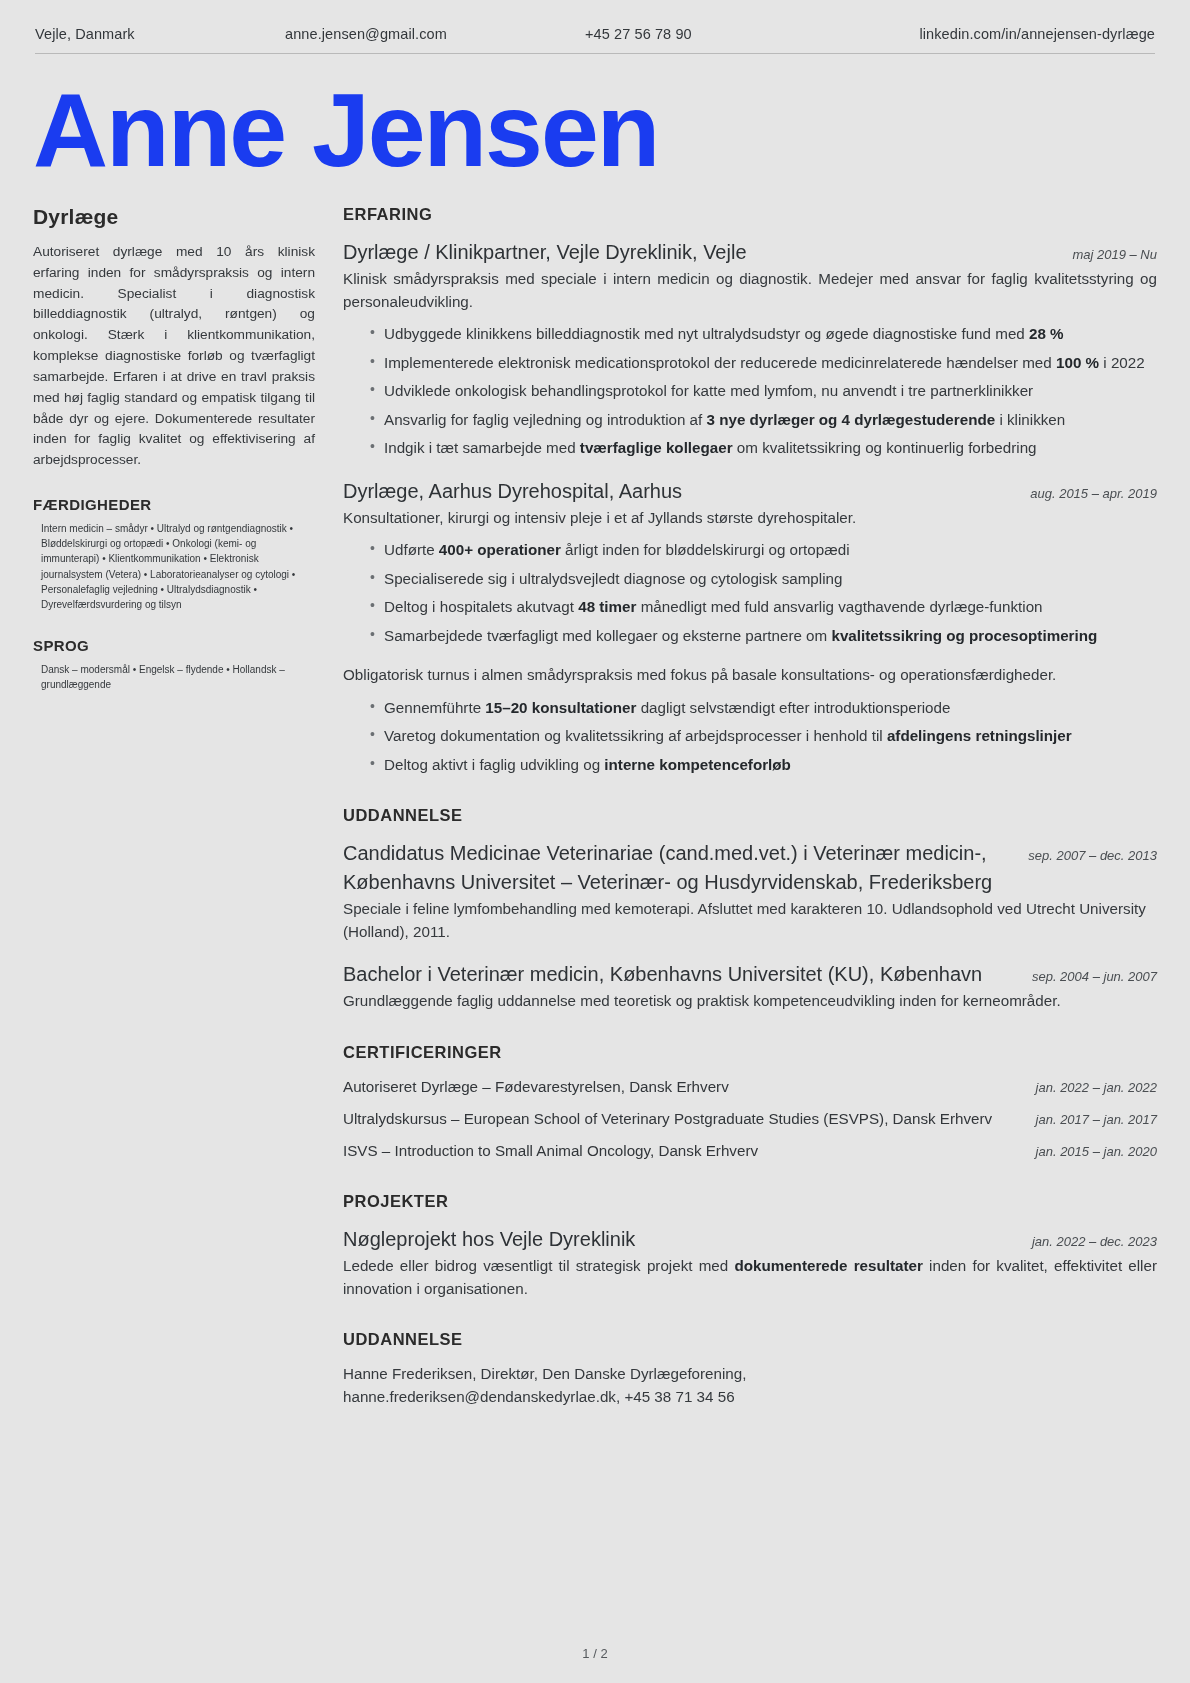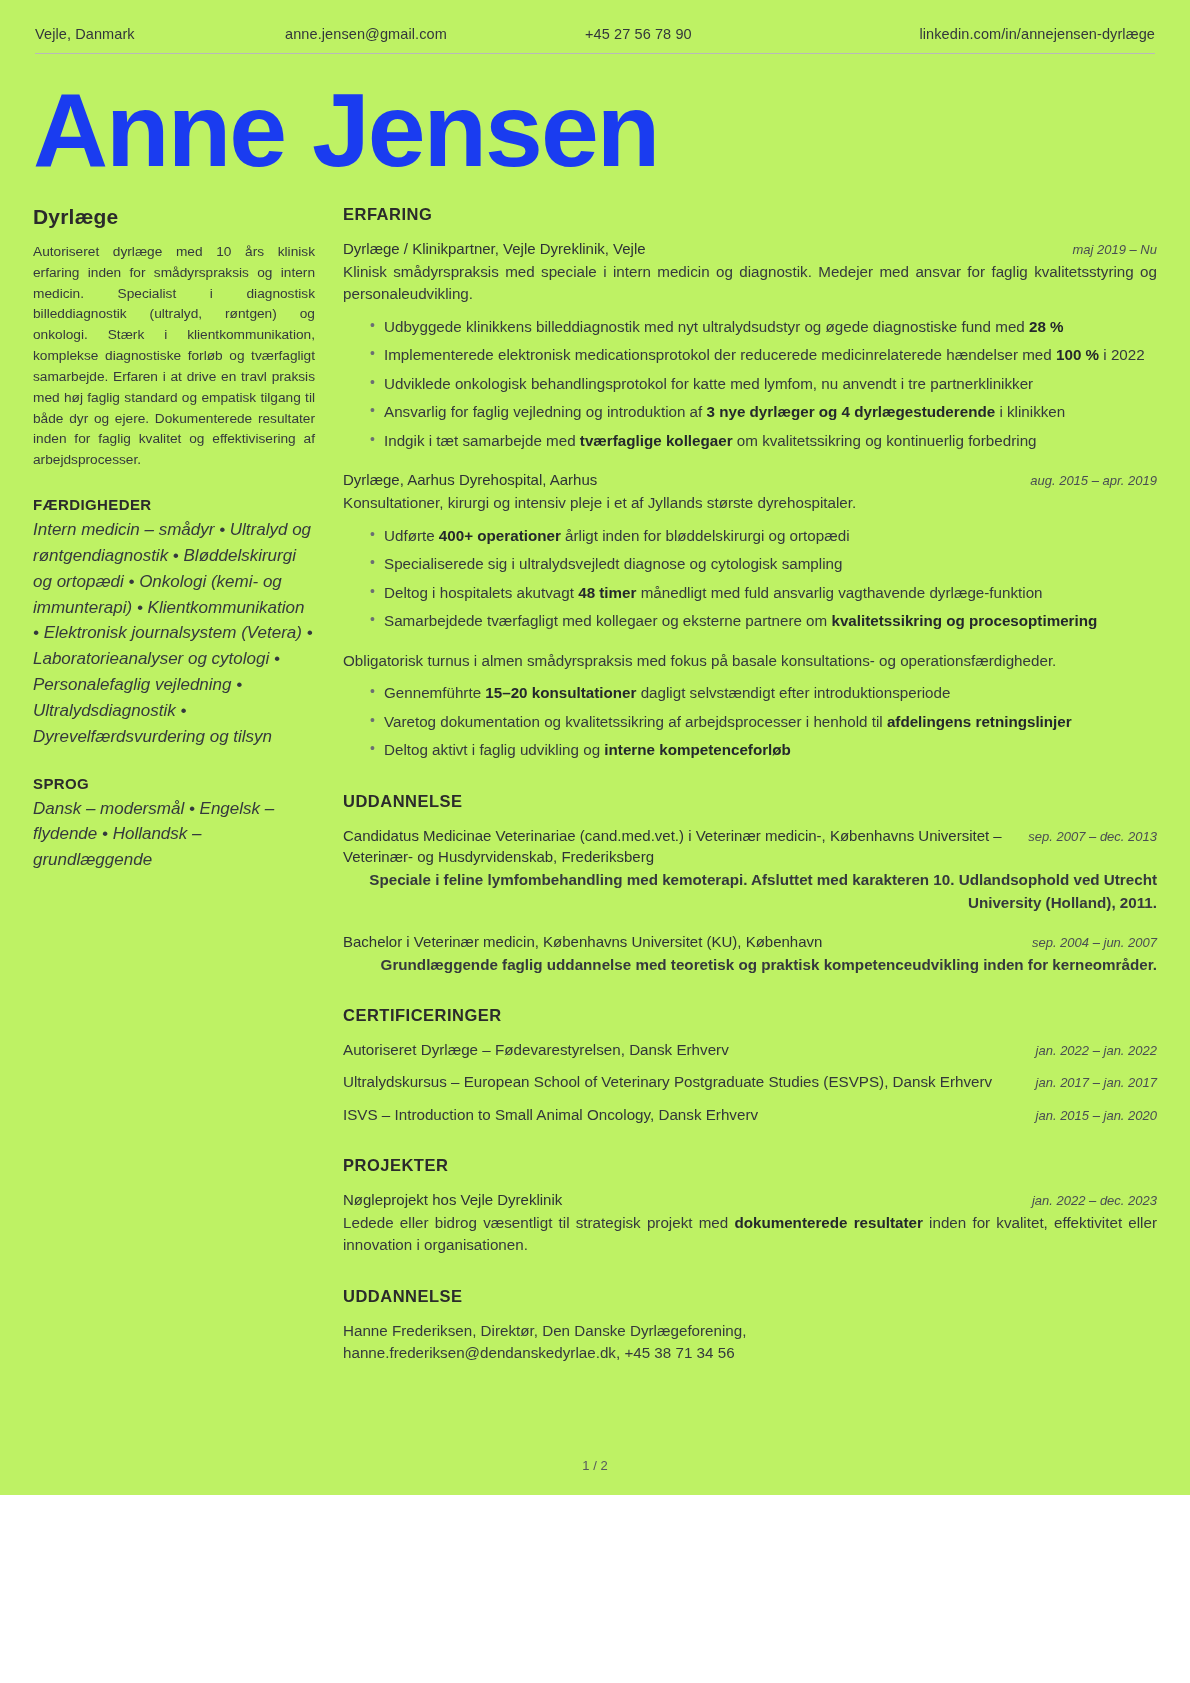--- a/index.html
+++ b/index.html
@@ -3,22 +3,22 @@
 <meta charset="utf-8">
 <style>
   html, body {
     margin: 0;
     padding: 0;
     background: #ffffff;
   }
   .page {
     position: relative;
     width: 1190px;
-    height: 1495px;
-    background: #bef264;
+    height: 1683px;
+    background: #e5e5e5;
     font-family: "Liberation Sans", sans-serif;
     color: #2b2b2b;
     box-sizing: border-box;
     overflow: hidden;
   }
 
   
   .contact-bar {
     position: absolute;
     top: 26px;
@@ -95,64 +95,63 @@
     margin: 0;
   }
   .side-heading {
     font-size: 15px;
     font-weight: 800;
     letter-spacing: 0.4px;
     color: #2b2b2b;
     margin: 25px 0 4px 0;
   }
   .side-body {
-    font-size: 17px;
+    font-size: 10px;
     line-height: 1.52;
     color: #35393d;
-    margin: 0;
-    font-style: italic;
+    margin: 8px;
   }
 
   
   .sec-heading {
     font-size: 16.5px;
     font-weight: 800;
     letter-spacing: 0.5px;
     color: #2b2b2b;
     margin: 0 0 14px 0;
   }
   .sec-heading.spaced { margin-top: 30px; }
 
   .entry { margin-bottom: 17px; }
   .entry-head {
     display: flex;
     align-items: baseline;
     justify-content: space-between;
     gap: 16px;
   }
   .entry-title {
-    font-size: 15px;
+    font-size: 20px;
     color: #2e3236;
     line-height: 1.45;
   }
   .entry-date {
     font-size: 13px;
     font-style: italic;
     color: #4a4e52;
     white-space: nowrap;
     flex: 0 0 auto;
   }
   .entry-desc {
     font-size: 15.2px;
     line-height: 1.48;
     color: #35393d;
     text-align: justify;
     margin: 1px 0 0 0;
   }
-  .entry-desc.nojust { text-align: right; font-weight: bold; }
+  .entry-desc.nojust { text-align: left; }
 
   ul.bullets {
     margin: 10px 0 0 0;
     padding: 0 0 0 27px;
     list-style: none;
   }
   ul.bullets li {
     position: relative;
     font-size: 15.2px;
     line-height: 1.48;

